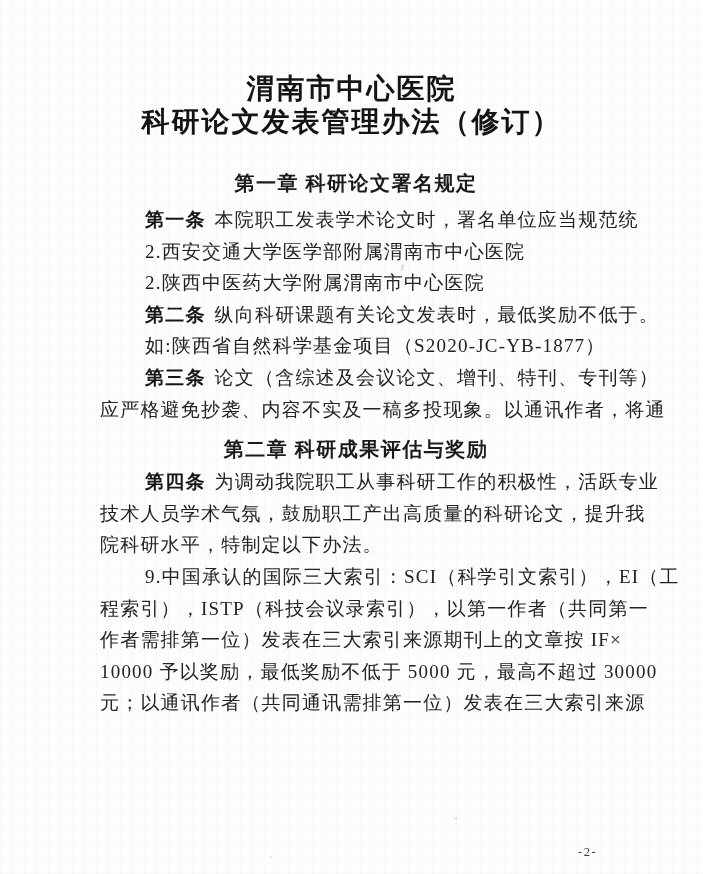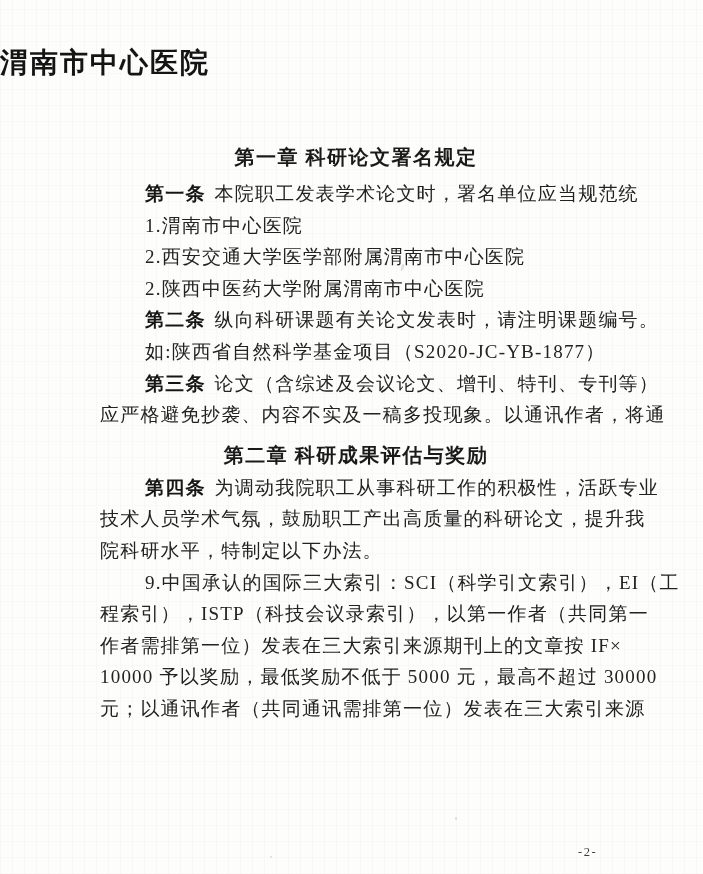--- a/index.html
+++ b/index.html
@@ -8,31 +8,31 @@
     width:703px;height:874px;
     overflow:hidden;
     color:#1e1e1e;
     font-family:"Liberation Serif","DejaVu Serif",serif;
     background:
       repeating-linear-gradient(90deg, rgba(236,233,228,.28) 0 1px, rgba(0,0,0,0) 1px 12px),
       repeating-linear-gradient(0deg, rgba(236,233,228,.18) 0 1px, rgba(0,0,0,0) 1px 16px),
       #fdfdfc;
   }
   .title{
-    padding-top:46px;
-    text-align:left;
+    padding-top:72px;
+    text-align:center;
     font-weight:700;
     font-size:28px;
     line-height:33px;
     letter-spacing:2px;
     color:#141414;
   }
   .doc{
     position:absolute;
-    left:100px;top:102px;width:512px;
+    left:100px;top:128px;width:512px;
   }
   .chapter{
     margin-top:42px;
     text-align:center;
     font-weight:700;
     font-size:20px;
     line-height:26px;
     letter-spacing:1.5px;
     color:#1a1a1a;
   }
@@ -61,32 +61,32 @@
   .speck.s2{left:455px;top:817px;width:2px;height:3px;opacity:.45;}
   .speck.s3{left:270px;top:856px;width:2px;height:2px;opacity:.4;}
 </style>
 </head>
 <body>
 
 <div class="page">
 
   <div class="title">
     <div>渭南市中心医院</div>
+    <div>科研论文发表管理办法（修订）</div>
   </div>
 
   <div class="doc">
 
     <div class="chapter">第一章 科研论文署名规定</div>
 
     <div class="sec">
       <div class="line indent"><span class="b">第一条</span><span>本院职工发表学术论文时，署名单位应当规范统</span></div>
-      <div class="line indent"><span>1.渭南市中心医院</span></div>
       <div class="line indent"><span>2.西安交通大学医学部附属渭南市中心医院</span></div>
       <div class="line indent"><span>2.陕西中医药大学附属渭南市中心医院</span></div>
-      <div class="line indent"><span class="b">第二条</span><span>纵向科研课题有关论文发表时，请注明课题编号。</span></div>
+      <div class="line indent"><span class="b">第二条</span><span>纵向科研课题有关论文发表时，最低奖励不低于。</span></div>
       <div class="line indent"><span>如:陕西省自然科学基金项目（S2020-JC-YB-1877）</span></div>
       <div class="line indent"><span class="b">第三条</span><span>论文（含综述及会议论文、增刊、特刊、专刊等）</span></div>
       <div class="line"><span>应严格避免抄袭、内容不实及一稿多投现象。以通讯作者，将通</span></div>
     </div>
 
     <div class="chapter second">第二章 科研成果评估与奖励</div>
 
     <div class="sec two">
       <div class="line indent"><span class="b">第四条</span><span>为调动我院职工从事科研工作的积极性，活跃专业</span></div>
       <div class="line"><span>技术人员学术气氛，鼓励职工产出高质量的科研论文，提升我</span></div>

